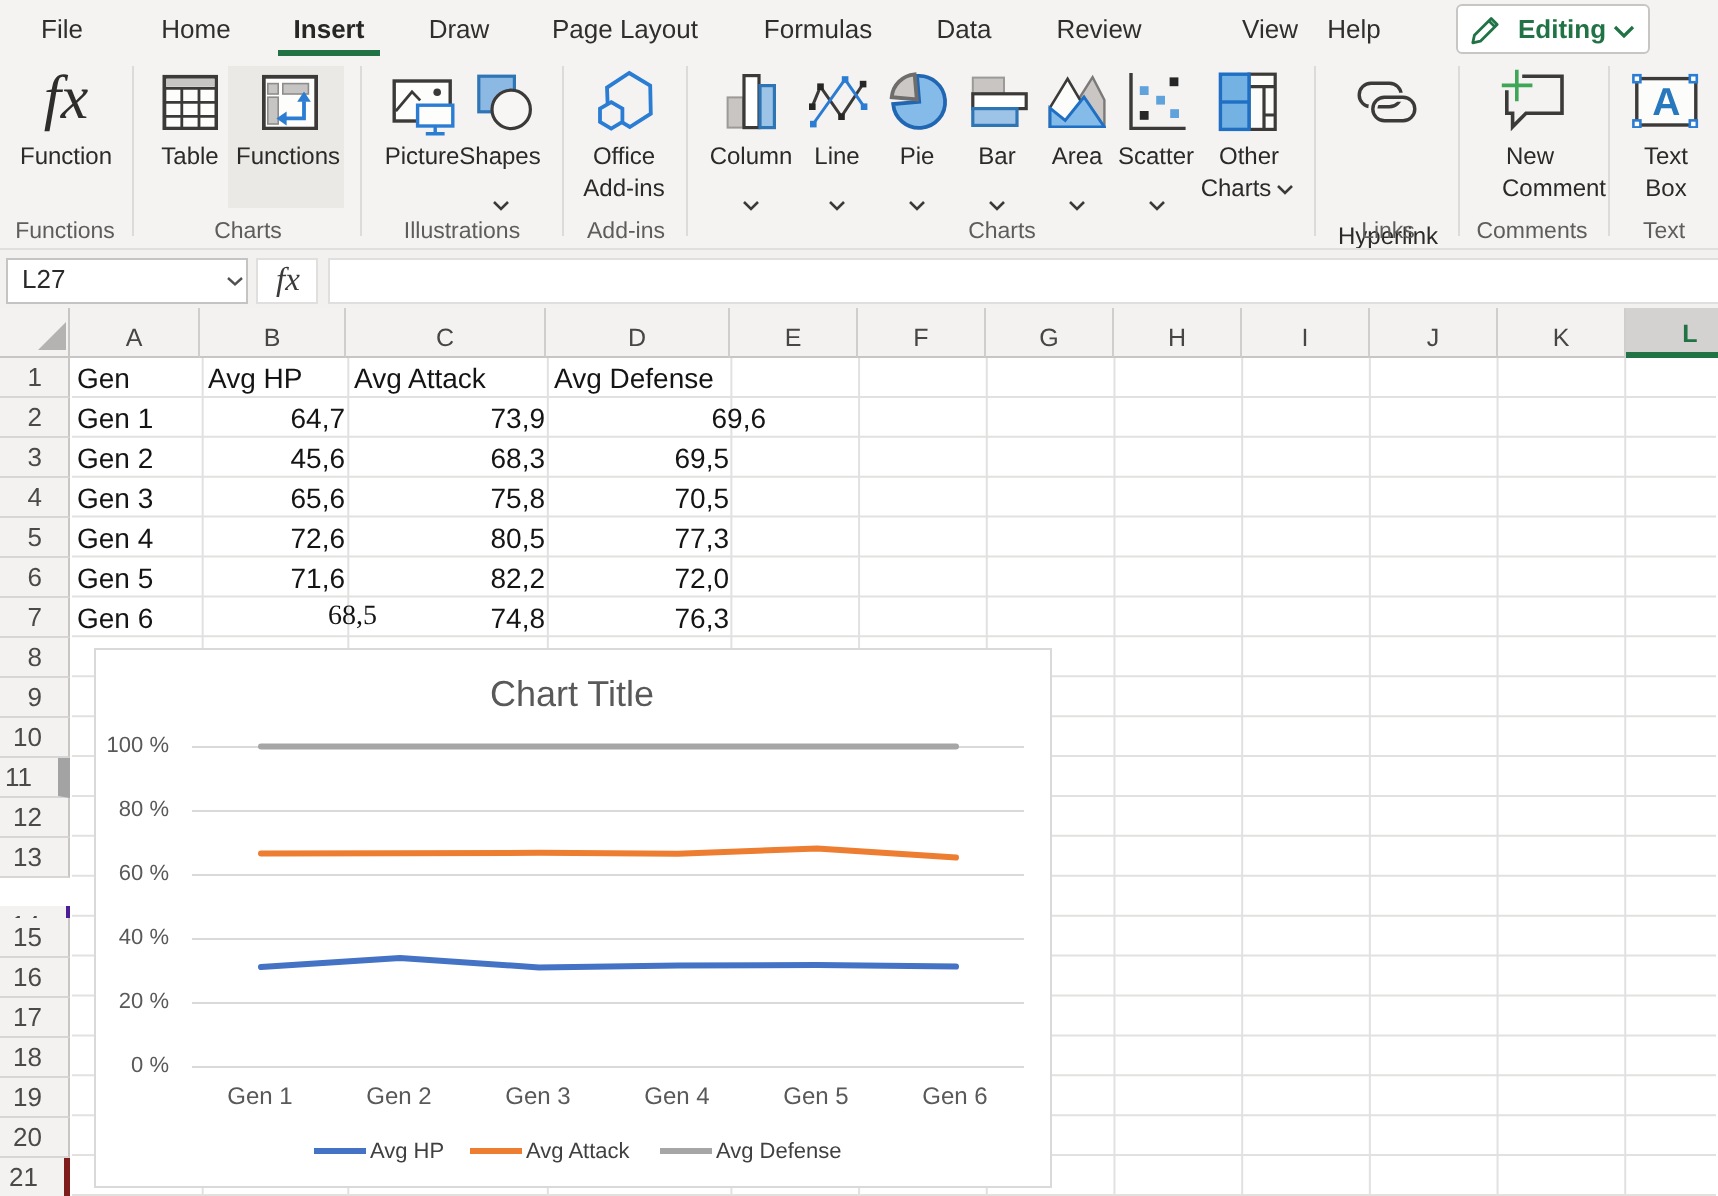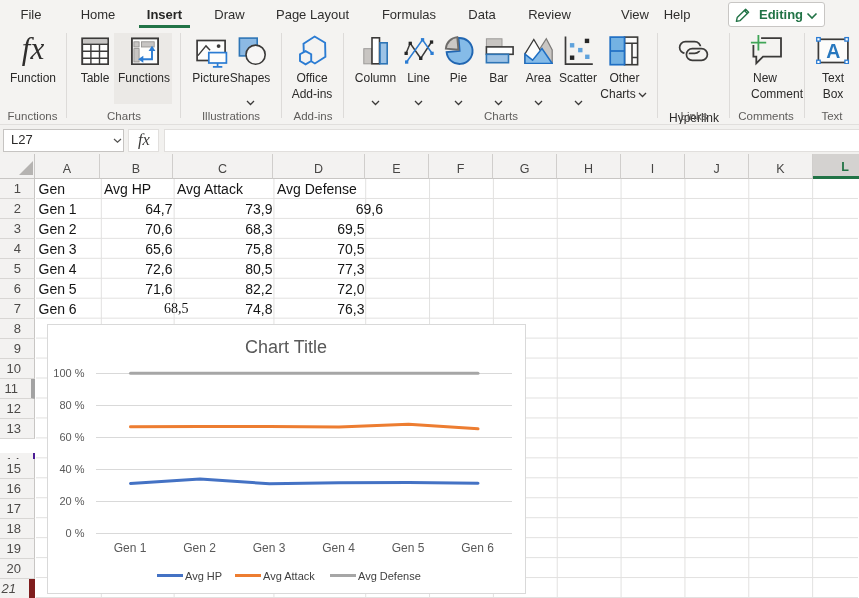--- a/index.html
+++ b/index.html
@@ -244,44 +244,44 @@
 <div class="rowhdr" style="top:179px;border-right:1px solid #c8c6c4;">1</div>
 <div class="rowhdr" style="top:199px;border-right:1px solid #c8c6c4;">2</div>
 <div class="rowhdr" style="top:219px;border-right:1px solid #c8c6c4;">3</div>
 <div class="rowhdr" style="top:239px;border-right:1px solid #c8c6c4;">4</div>
 <div class="rowhdr" style="top:259px;border-right:1px solid #c8c6c4;">5</div>
 <div class="rowhdr" style="top:279px;border-right:1px solid #c8c6c4;">6</div>
 <div class="rowhdr" style="top:299px;border-right:1px solid #c8c6c4;">7</div>
 <div class="rowhdr" style="top:319px;border-right:1px solid #c8c6c4;">8</div>
 <div class="rowhdr" style="top:339px;border-right:1px solid #c8c6c4;">9</div>
 <div class="rowhdr" style="top:359px;border-right:1px solid #c8c6c4;">10</div>
-<div class="rowhdr" style="top:379px;border-right:4px solid #a3a3a3;">11</div>
+<div class="rowhdr" style="top:379px;border-right:6px solid #a3a3a3;">11</div>
 <div class="rowhdr" style="top:399px;border-right:1px solid #c8c6c4;">12</div>
 <div class="rowhdr" style="top:419px;border-right:1px solid #c8c6c4;">13</div>
 <div class="rowhdr" style="top:453px;border-right:2px solid #4c1d95;">14</div>
 <div class="rowhdr" style="top:459px;border-right:1px solid #c8c6c4;">15</div>
 <div class="rowhdr" style="top:479px;border-right:1px solid #c8c6c4;">16</div>
 <div class="rowhdr" style="top:499px;border-right:1px solid #c8c6c4;">17</div>
 <div class="rowhdr" style="top:519px;border-right:1px solid #c8c6c4;">18</div>
 <div class="rowhdr" style="top:539px;border-right:1px solid #c8c6c4;text-align:right;">19</div>
 <div class="rowhdr" style="top:559px;border-right:1px solid #c8c6c4;">20</div>
-<div class="rowhdr" style="top:579px;border-right:6px solid #7f1d1d;font-style:italic;">21</div>
+<div class="rowhdr" style="top:579px;border-right:3px solid #7f1d1d;">21</div>
 <svg class="abs" style="left:35px;top:179px;" width="824" height="419" viewBox="0 0 824 420">
     <path d="M65.5,0 V420 M138.5,0 V420 M238.5,0 V420 M330.5,0 V420 M394.5,0 V420 M458.5,0 V420 M522.5,0 V420 M586.5,0 V420 M650.5,0 V420 M714.5,0 V420 M778.5,0 V420 M0,19.5 H824 M0,39.5 H824 M0,59.5 H824 M0,79.5 H824 M0,99.5 H824 M0,119.5 H824 M0,139.5 H824 M0,159.5 H824 M0,179.5 H824 M0,199.5 H824 M0,219.5 H824 M0,239.5 H824 M0,259.5 H824 M0,279.5 H824 M0,299.5 H824 M0,319.5 H824 M0,339.5 H824 M0,359.5 H824 M0,379.5 H824 M0,399.5 H824 M0,419.5 H824" stroke="#e2e1e0" stroke-width="1" fill="none"></path>
   </svg>
 <div class="cell" style="left:38.5px;top:179px;text-align:center;">Gen</div>
 <div class="cell" style="left:104px;top:179px;">Avg HP</div>
 <div class="cell" style="left:177px;top:179px;">Avg Attack</div>
 <div class="cell" style="left:277px;top:179px;">Avg Defense</div>
 <div class="cell" style="left:38.5px;top:199px;">Gen 1</div>
 <div class="cell num" style="left:100px;top:199px;width:72.5px;">64,7</div>
 <div class="cell num" style="left:173px;top:199px;width:99.5px;">73,9</div>
 <div class="cell num" style="left:273px;top:199px;width:75px;margin-left:35px;">69,6</div>
 <div class="cell" style="left:38.5px;top:219px;">Gen 2</div>
-<div class="cell num" style="left:100px;top:219px;width:72.5px;">70,6</div>
+<div class="cell num" style="left:100px;top:219px;width:72.5px;">45,6</div>
 <div class="cell num" style="left:173px;top:219px;width:99.5px;">68,3</div>
 <div class="cell num" style="left:273px;top:219px;width:91.5px;">69,5</div>
 <div class="cell" style="left:38.5px;top:239px;">Gen 3</div>
 <div class="cell num" style="left:100px;top:239px;width:72.5px;">65,6</div>
 <div class="cell num" style="left:173px;top:239px;width:99.5px;">75,8</div>
 <div class="cell num" style="left:273px;top:239px;width:91.5px;">70,5</div>
 <div class="cell" style="left:38.5px;top:259px;">Gen 4</div>
 <div class="cell num" style="left:100px;top:259px;width:72.5px;">72,6</div>
 <div class="cell num" style="left:173px;top:259px;width:99.5px;">80,5</div>
 <div class="cell num" style="left:273px;top:259px;width:91.5px;">77,3</div>

